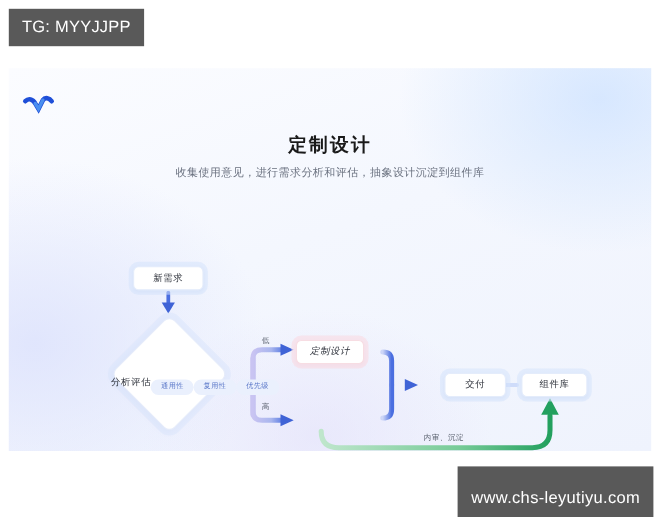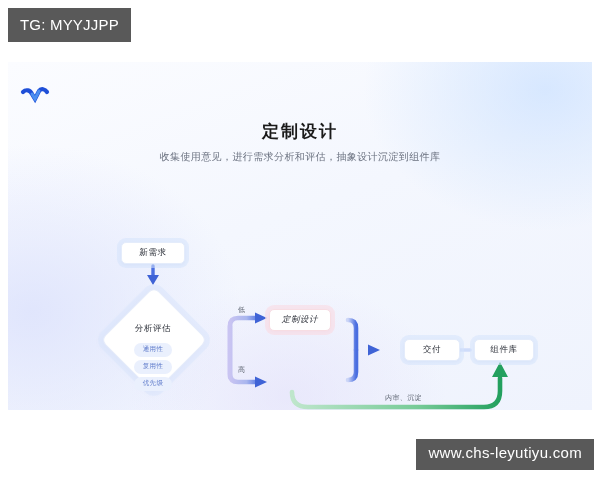--- a/index.html
+++ b/index.html
@@ -32,21 +32,21 @@
 
   
   .watermark {
     position: absolute;
     right: 6px;
     bottom: 10px;
     background: #595959;
     color: #ffffff;
     font-size: 15px;
     line-height: 1;
-    padding: 6px 12px 10px 12px;
+    padding: 21px 12px 10px 12px;
     letter-spacing: 0.3px;
     z-index: 40;
     white-space: nowrap;
   }
 
   
   .card {
     position: absolute;
     left: 8px;
     top: 62px;
@@ -157,23 +157,23 @@
     border: 1px solid #e6ecfa;
     box-shadow: 0 0 0 5px rgba(219,230,252,0.55), 0 2px 6px rgba(120,150,210,0.13);
   }
   .diamond-content {
     position: absolute;
     left: 0;
     top: 0;
     width: 104px;
     height: 104px;
     display: flex;
-    flex-direction: column;
+    flex-direction: row;
     align-items: center;
-    justify-content: flex-end;
+    justify-content: flex-start;
     padding-top: 22px;
     box-sizing: border-box;
   }
   .diamond-title {
     font-size: 8.5px;
     color: #2b2f38;
     letter-spacing: 0.6px;
     margin-bottom: 5px;
     white-space: nowrap;
   }

